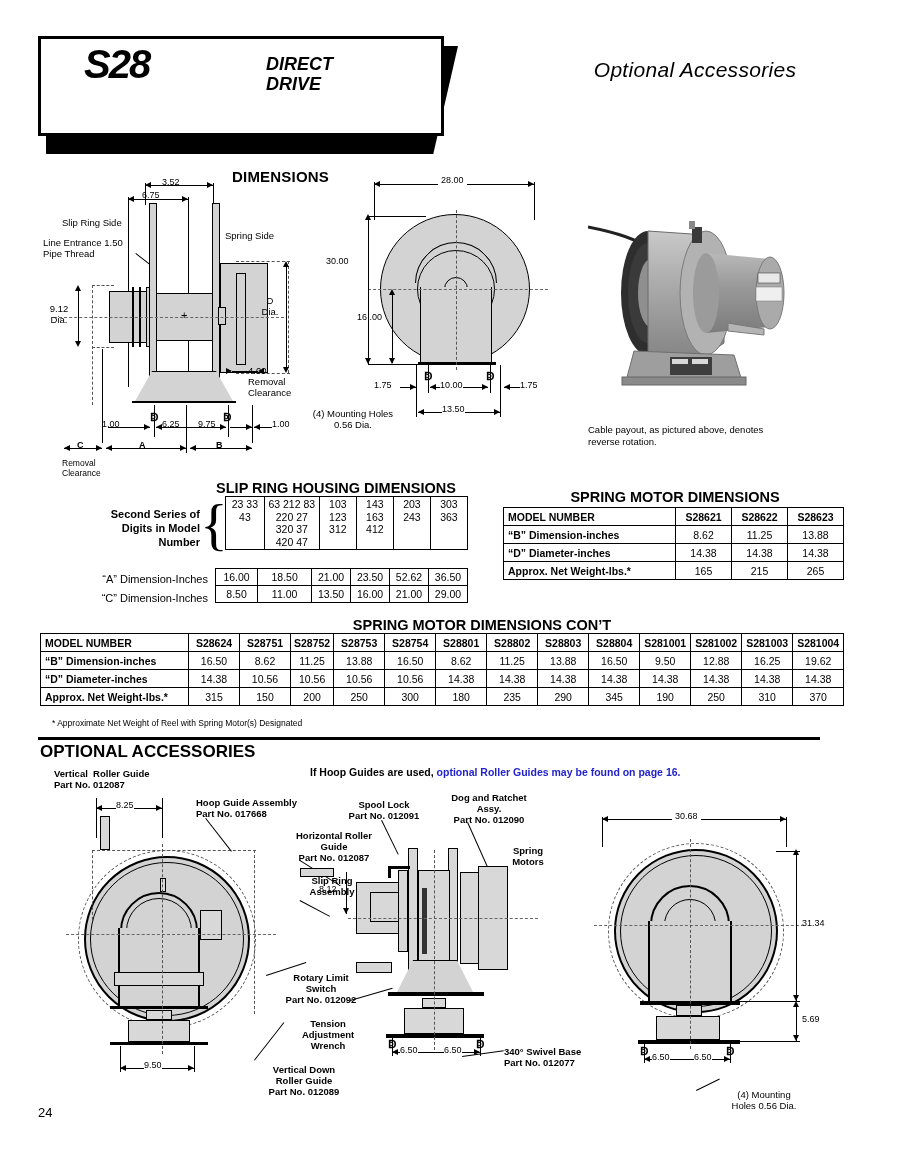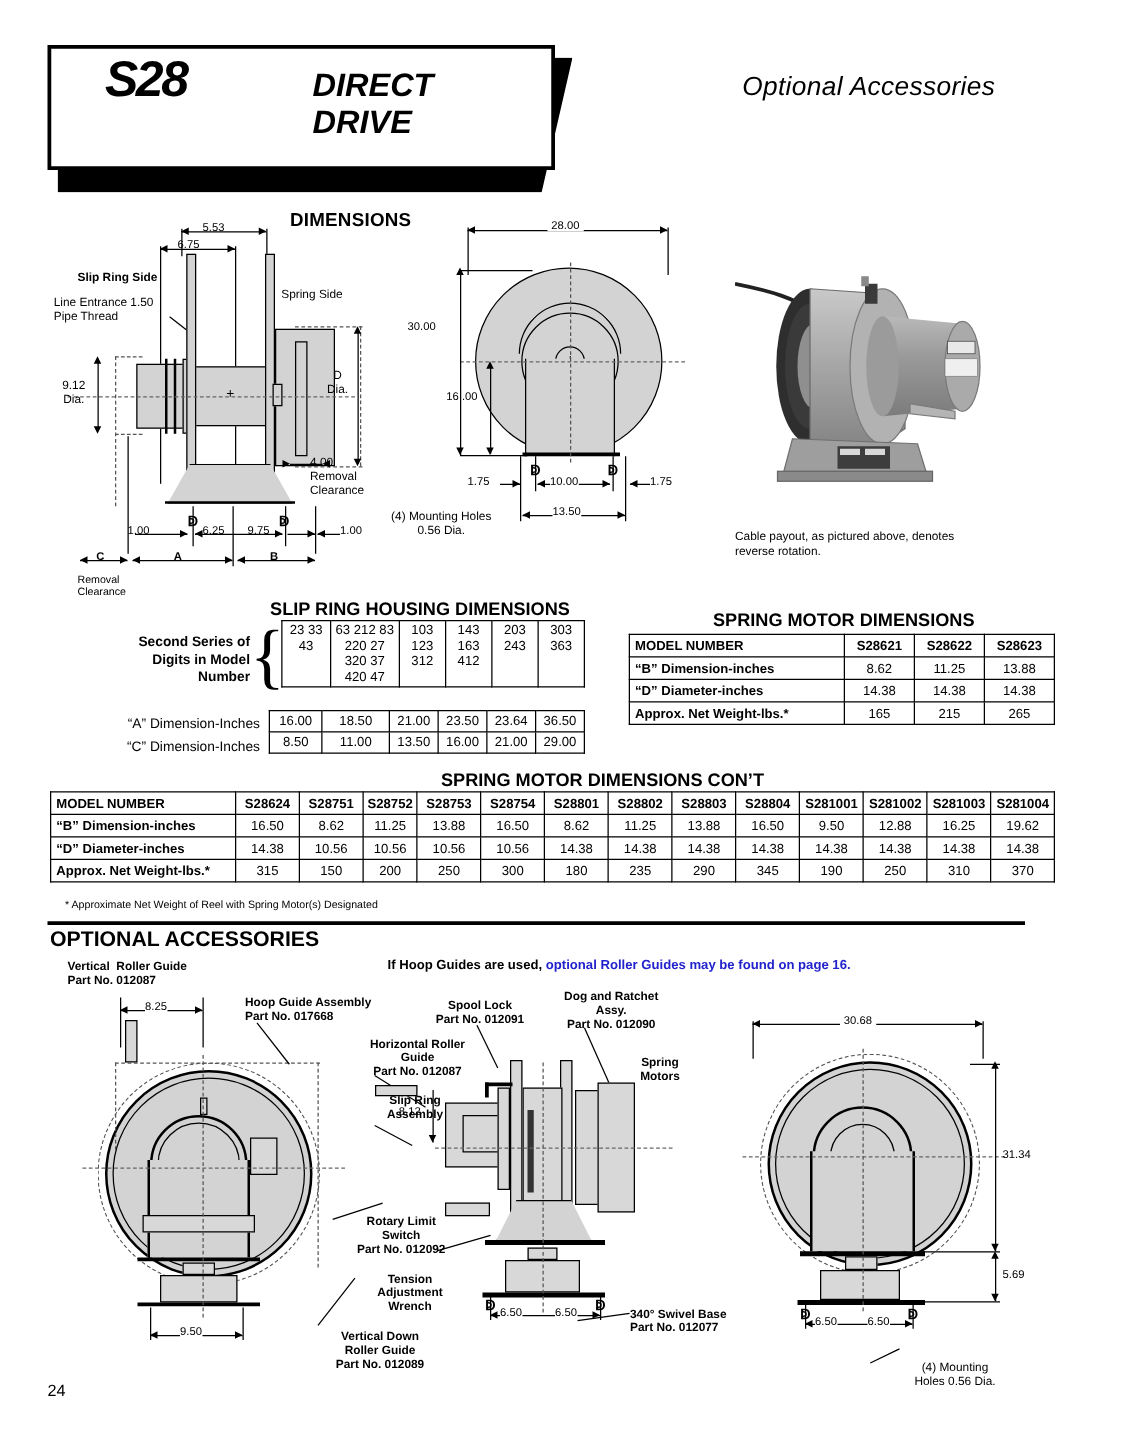--- a/index.html
+++ b/index.html
@@ -23,22 +23,22 @@
   #banner .face {
     position:absolute; left:0; top:0; width:406px; height:100px;
     background:#fff; border:3px solid #000;
   }
   #banner .model {
     position:absolute; left:46px; top:8px;
     font-size:40px; font-weight:bold; font-style:italic;
     letter-spacing:-2px; line-height:1;
   }
   #banner .drive {
-    position:absolute; left:212px; top:18px;
-    font-size:26px; font-weight:bold; font-style:italic;
+    position:absolute; left:228px; top:18px;
+    font-size:18px; font-weight:bold; font-style:italic;
     line-height:1.12;
   }
   #header-right {
     left:505px; top:56px; width:380px;
     font-size:21px; font-style:italic; font-weight:500;
     text-align:center; line-height:1.35; letter-spacing:0.3px;
   }
 
   
   .sect-title { font-size:15px; font-weight:bold; letter-spacing:0.2px; }
@@ -128,32 +128,32 @@
   <div>Optional Accessories</div>
 </div>
 
 <div id="dim-title" class="abs sect-title">DIMENSIONS</div>
 
 <div class="abs" style="left:40px; top:175px; width:280px; height:300px;">
 
   <div class="abs ln hline" style="left:105px; top:10px; width:68px;"></div>
   <div class="abs arrowL" style="left:105px; top:7px;"></div>
   <div class="abs arrowR" style="left:167px; top:7px;"></div>
-  <div class="abs dim" style="left:122px; top:2px;">5.53</div>
+  <div class="abs dim" style="left:122px; top:2px;">3.52</div>
   <div class="abs ln vline" style="left:105px; top:8px; height:22px;"></div>
   <div class="abs ln vline" style="left:173px; top:8px; height:22px;"></div>
 
   <div class="abs ln hline" style="left:88px; top:24px; width:60px;"></div>
   <div class="abs arrowL" style="left:88px; top:21px;"></div>
   <div class="abs arrowR" style="left:142px; top:21px;"></div>
   <div class="abs dim" style="left:102px; top:15px;">6.75</div>
   <div class="abs ln vline" style="left:88px; top:22px; height:190px;"></div>
   <div class="abs ln vline" style="left:148px; top:22px; height:190px;"></div>
 
-  <div class="abs lbl" style="left:22px; top:42px;font-weight:bold;">Slip Ring Side</div>
+  <div class="abs lbl" style="left:22px; top:42px;">Slip Ring Side</div>
   <div class="abs lbl" style="left:185px; top:55px;">Spring Side</div>
   <div class="abs lbl" style="left:3px; top:62px;">Line Entrance 1.50
 Pipe Thread</div>
   <div class="abs ln" style="left:96px; top:78px; width:26px; height:1px; transform:rotate(38deg); transform-origin:0 0;"></div>
 
   <div class="abs shape" style="left:69px; top:116px; width:40px; height:52px;"></div>
   <div class="abs shape" style="left:106px; top:112px; width:8px; height:60px;"></div>
   <div class="abs" style="left:92px; top:112px; width:1.5px; height:60px; background:#000;"></div>
   <div class="abs" style="left:99px; top:112px; width:1.5px; height:60px; background:#000;"></div>
 
@@ -394,21 +394,21 @@
     </tr>
   </tbody>
     </table>
   <table id="srh-rows" class="tbl abs" style="left:167px; top:72px;">
     <tbody>
         <tr>
           <td style="width: 50px; height: 17px;">16.00</td>
           <td style="width: 72px; height: 17px;">18.50</td>
           <td style="width: 44px; height: 17px;">21.00</td>
           <td style="width: 44px; height: 17px;">23.50</td>
-          <td style="width: 44px; height: 17px;">23.64</td>
+          <td style="width: 44px; height: 17px;">52.62</td>
           <td style="width: 44px; height: 17px;">36.50</td>
         </tr>
         <tr>
           <td style="width: 50px; height: 17px;">8.50</td>
           <td style="width: 72px; height: 17px;">11.00</td>
           <td style="width: 44px; height: 17px;">13.50</td>
           <td style="width: 44px; height: 17px;">16.00</td>
           <td style="width: 44px; height: 17px;">21.00</td>
           <td style="width: 44px; height: 17px; margin-left: 13px;">29.00</td>
         </tr>

